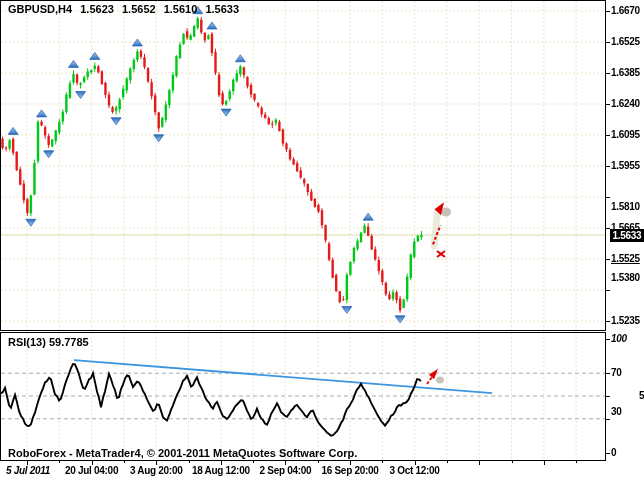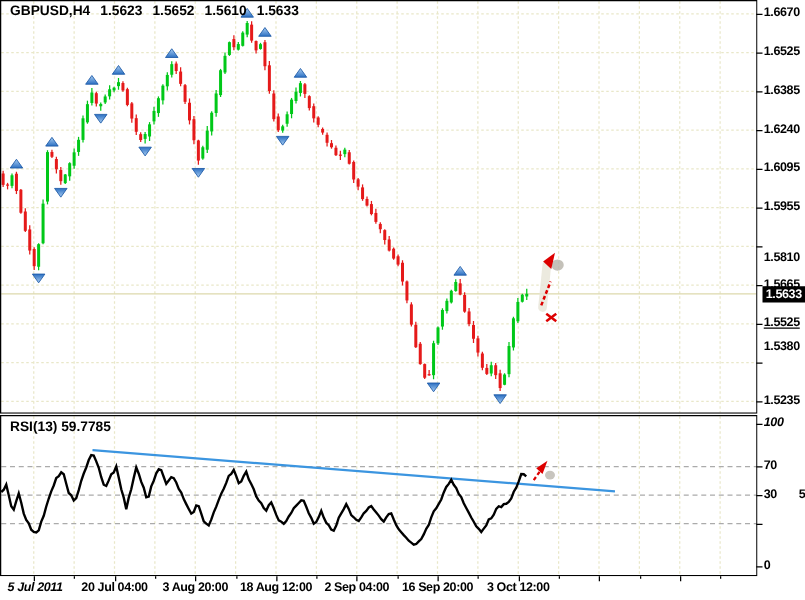--- a/index.html
+++ b/index.html
@@ -383,20 +383,21 @@
         <g>
           <ellipse cx="440" cy="48.029999999999994" rx="4" ry="3.5" fill="#b5b1a8" opacity="0.75"></ellipse>
           <line x1="427" y1="52.029999999999994" x2="432" y2="45.029999999999994" stroke="#dd0000" stroke-width="1.8" stroke-dasharray="3,2"></line>
           <path d="M438,36.64 L429,42.64 L434,47.14 Z" fill="#dd0000"></path>
         </g>
         <rect x="0.5" y="0.5" width="605" height="128" fill="none" stroke="#000" stroke-width="1"></rect>
       </svg>
   </div>
 
   <div class="txt rsi-label">RSI(13) 59.7785</div>
+  <div class="txt copyright">RoboForex - MetaTrader4, © 2001-2011 MetaQuotes Software Corp.</div>
 
   <div id="right-axis">
       <div class="axis-label" style="top: 5px;">1.6670</div>
       <div class="axis-tick" style="top: 11px;"></div>
       <div class="axis-label" style="top: 36px;">1.6525</div>
       <div class="axis-tick" style="top: 42px;"></div>
       <div class="axis-label" style="top: 67px;">1.6385</div>
       <div class="axis-tick" style="top: 73px;"></div>
       <div class="axis-label" style="top: 98px;">1.6240</div>
       <div class="axis-tick" style="top: 104px;"></div>
@@ -413,21 +414,21 @@
       <div class="axis-label" style="top: 272px;">1.5380</div>
       <div class="axis-tick" style="top: 290px;"></div>
       <div class="axis-label" style="top: 315px;">1.5235</div>
       <div class="axis-tick" style="top: 321px;"></div>
       <div class="axis-label" style="top: 333px; font-style: italic;">100</div>
       <div class="axis-tick" style="top: 339px;"></div>
       <div class="axis-label" style="top: 367.2px;">70</div>
       <div class="axis-tick" style="top: 373.2px;"></div>
       <div class="axis-label" style="top: 390px; padding-left: 28px;">50</div>
       <div class="axis-tick" style="top: 396px;"></div>
-      <div class="axis-label" style="top: 390px;">30</div>
+      <div class="axis-label" style="top: 406px;">30</div>
       <div class="axis-tick" style="top: 418.8px;"></div>
       <div class="axis-label" style="top: 447px;">0</div>
       <div class="axis-tick" style="top: 453px;"></div>
     </div>
   <div class="price-box">1.5633</div>
 
   <div id="time-axis">
       <div class="time-tick" style="left: 27px; height: 4px;"></div>
       <div class="time-tick" style="left: 59px; height: 2px;"></div>
       <div class="time-tick" style="left: 92px; height: 4px;"></div>

